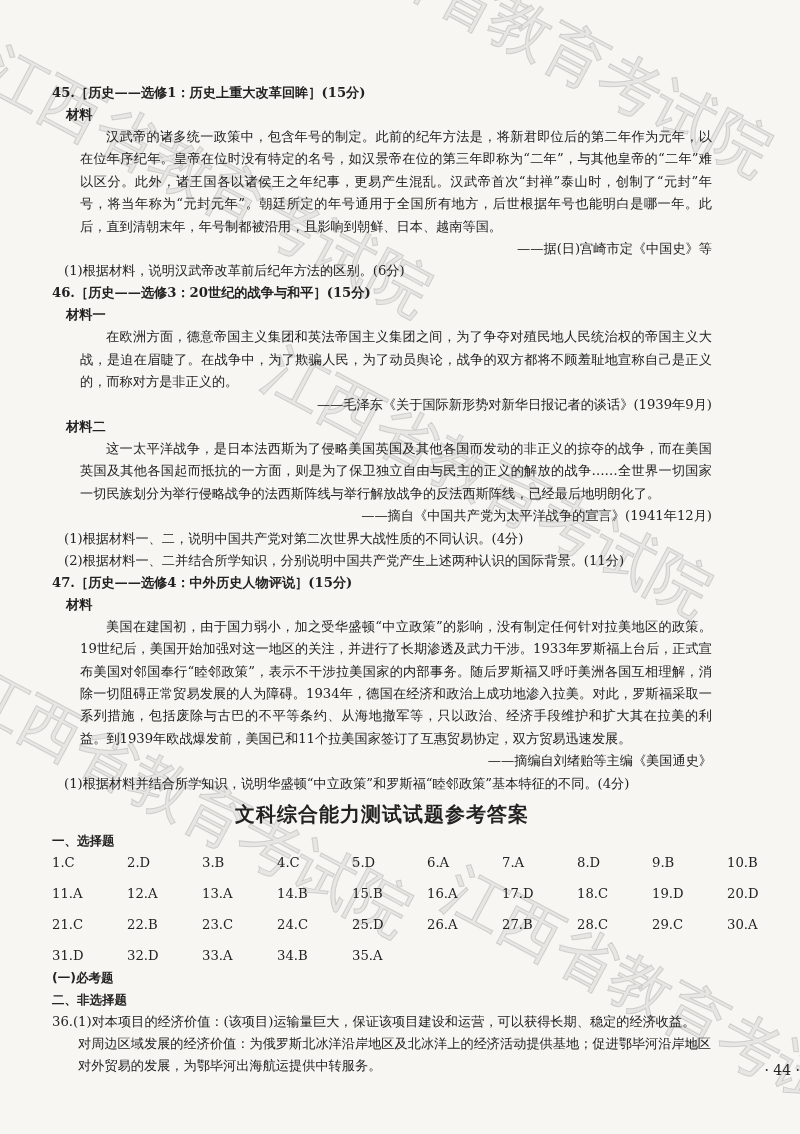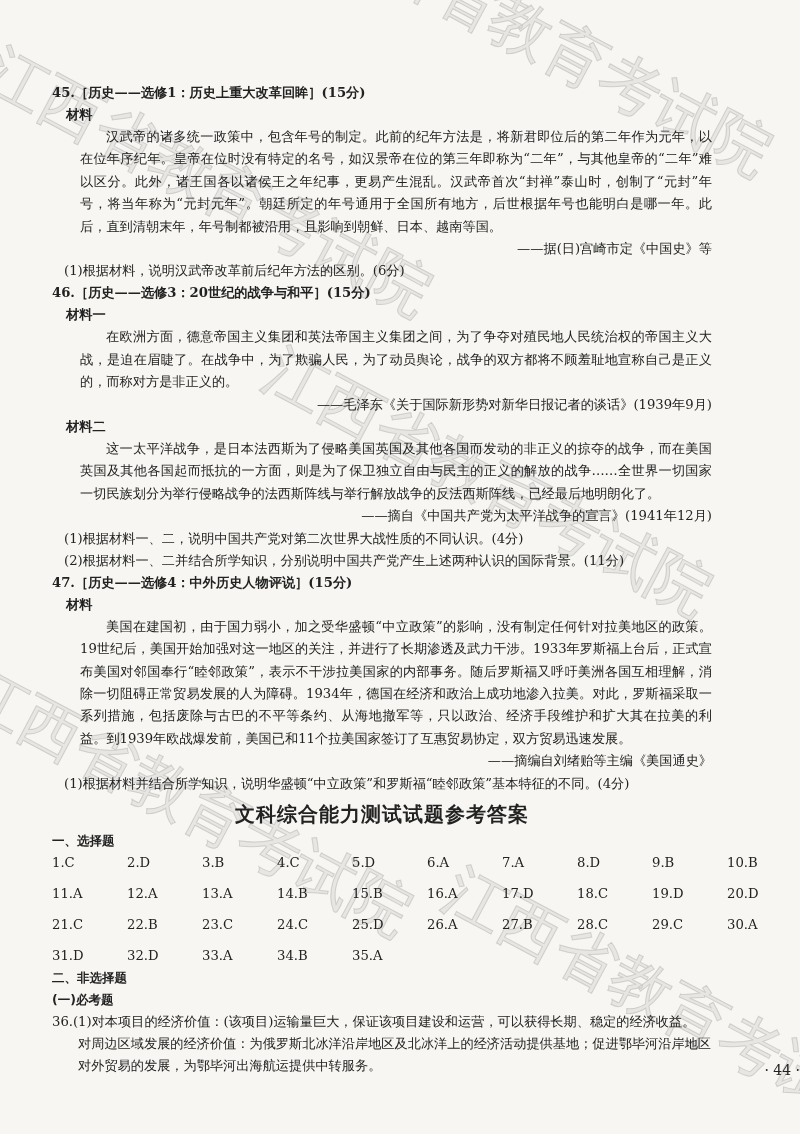--- a/index.html
+++ b/index.html
@@ -106,22 +106,22 @@
         <span class="ans">27.B</span>
         <span class="ans">28.C</span>
         <span class="ans">29.C</span>
         <span class="ans">30.A</span>
         <span class="ans">31.D</span>
         <span class="ans">32.D</span>
         <span class="ans">33.A</span>
         <span class="ans">34.B</span>
         <span class="ans">35.A</span>
       </div>
+      <div class="sec">(一)必考题</div>
       <div class="sec">二、非选择题</div>
-      <div class="sec">(一)必考题</div>
       <div class="a36">
         <div>36.(1)对本项目的经济价值：(该项目)运输量巨大，保证该项目建设和运营，可以获得长期、稳定的经济收益。</div>
         <div class="indent">对周边区域发展的经济价值：为俄罗斯北冰洋沿岸地区及北冰洋上的经济活动提供基地；促进鄂毕河沿岸地区对外贸易的发展，为鄂毕河出海航运提供中转服务。</div>
       </div>
     </section>
   </div>
 
   <div class="pageno">· 44 ·</div>
 </div>
 

